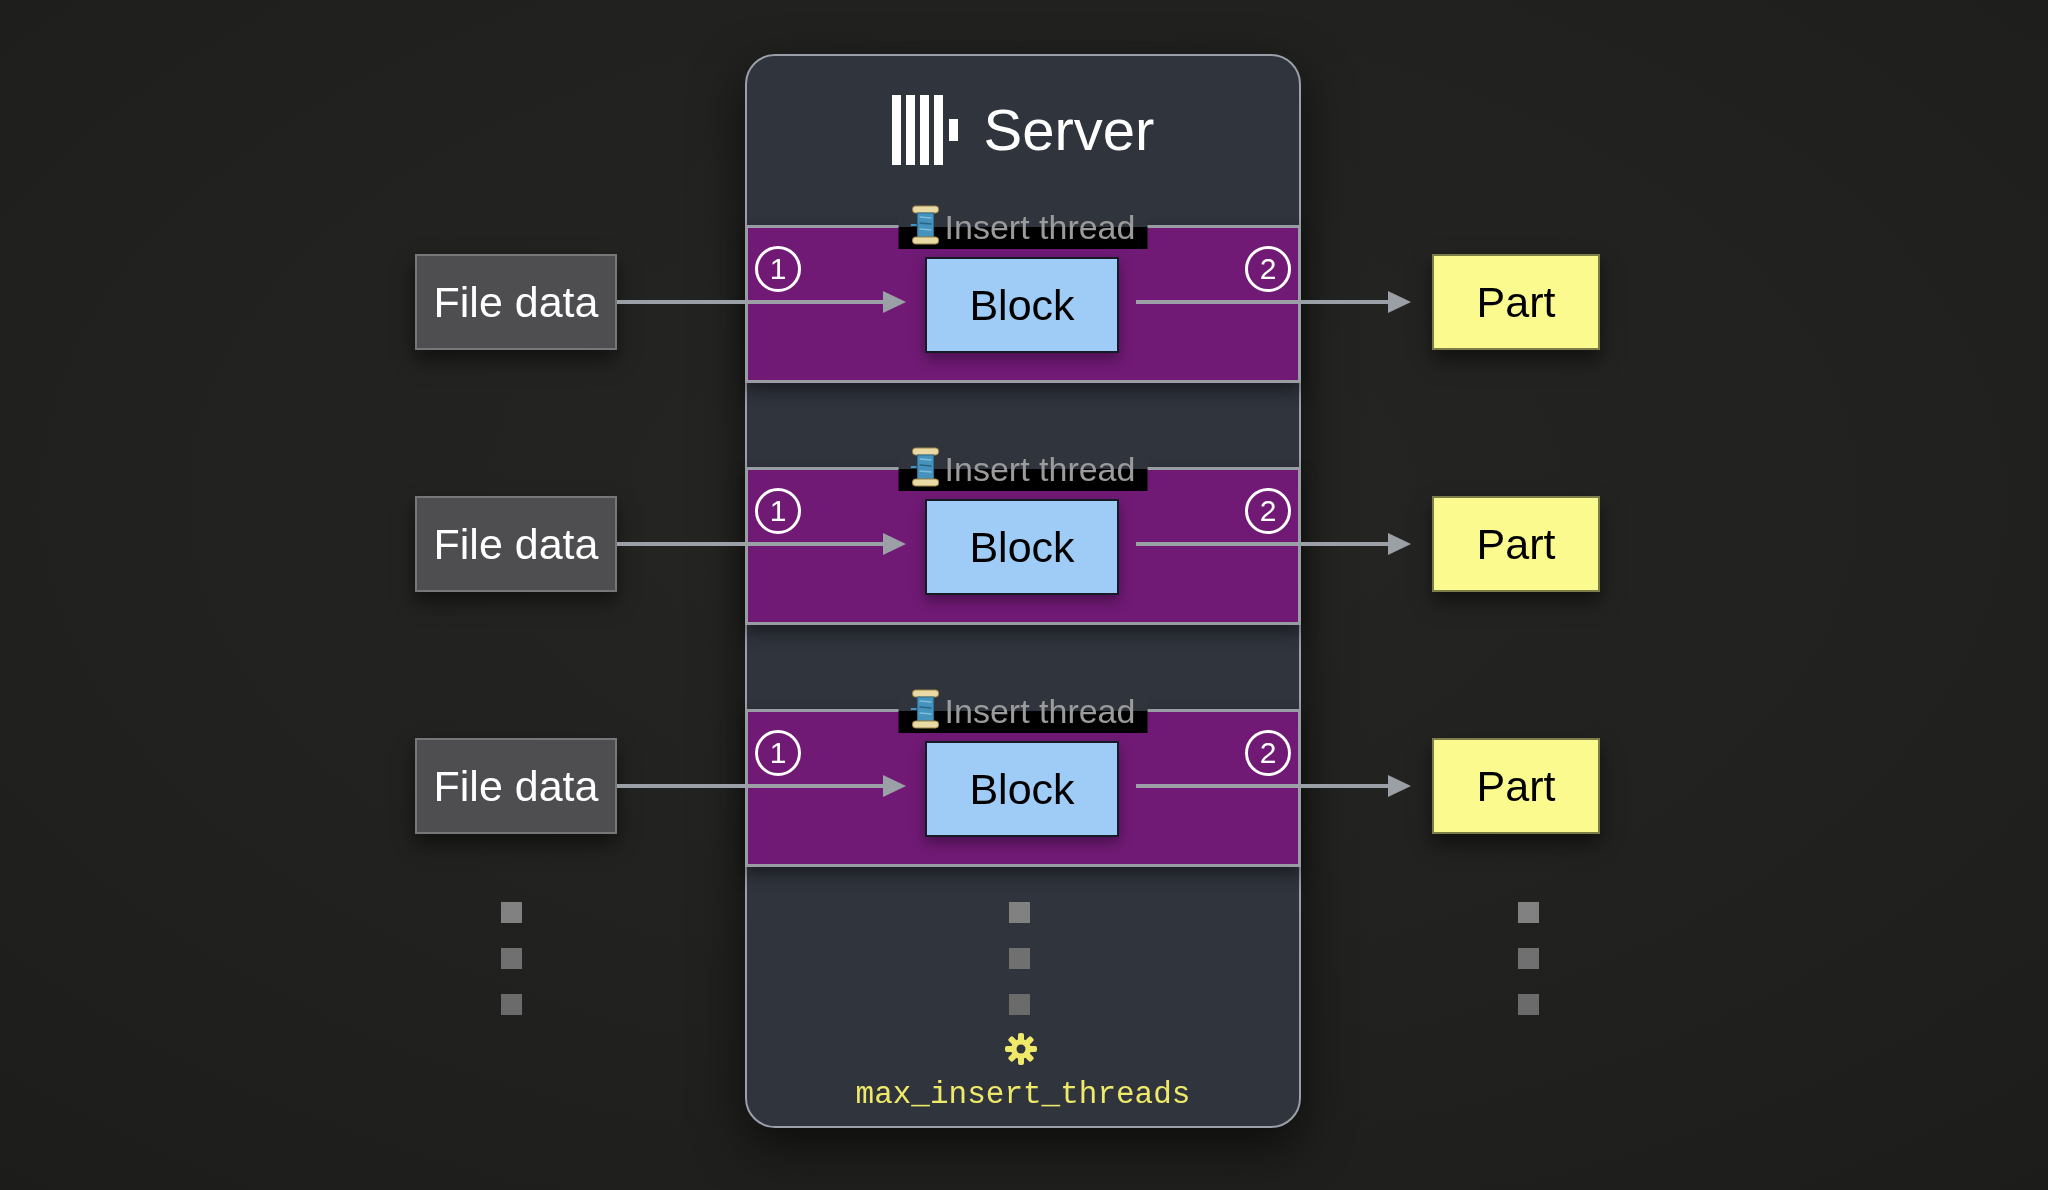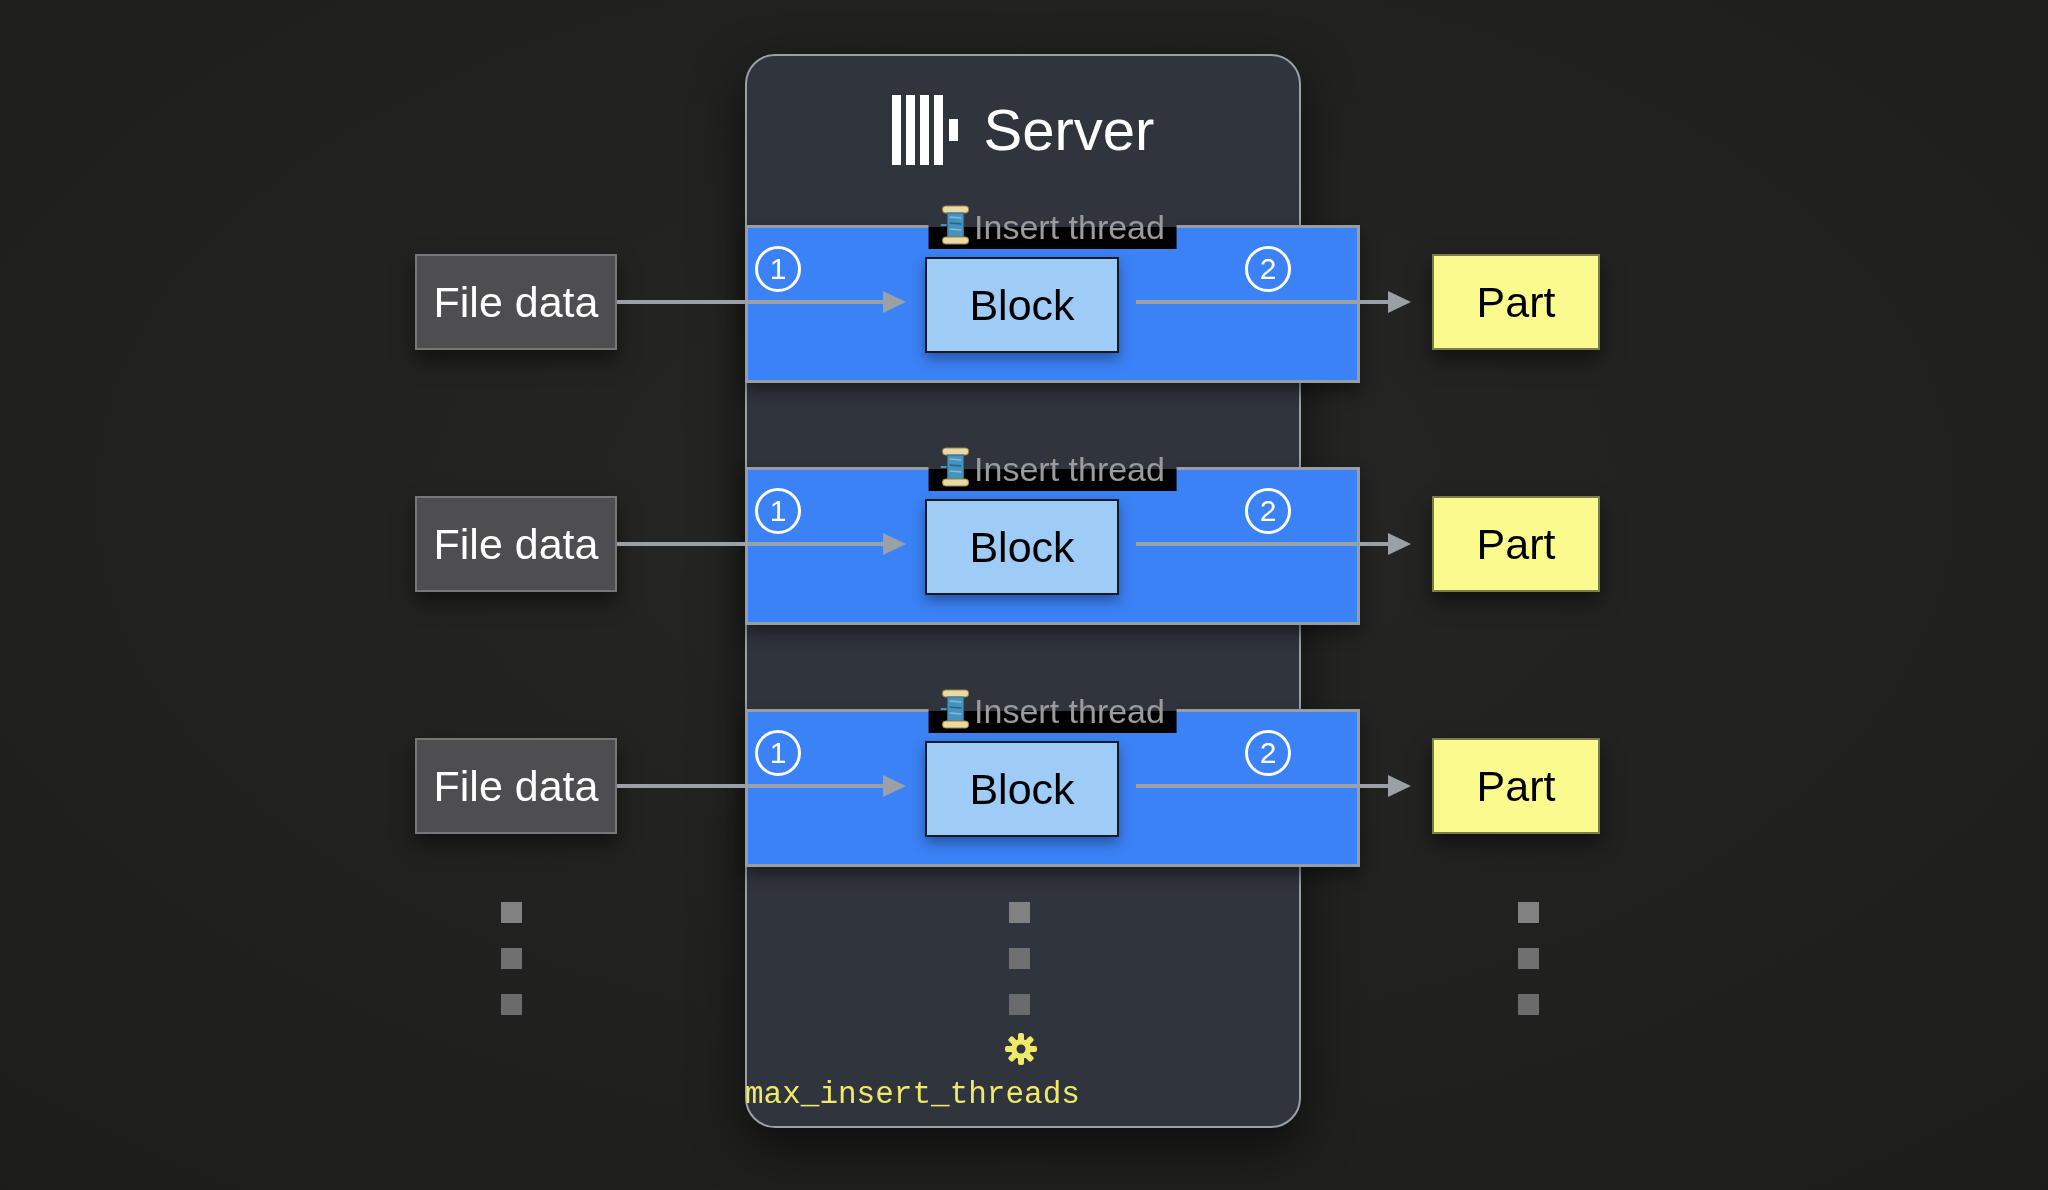--- a/index.html
+++ b/index.html
@@ -17,22 +17,22 @@
   .server-title{
     position:absolute;left:0;right:0;top:38px;height:72px;
     display:flex;align-items:center;justify-content:center;gap:26px;
   }
   .ch-logo{display:flex;align-items:center;}
   .ch-logo .bar{width:9px;height:70px;background:#fff;margin-right:5px;}
   .ch-logo .dot{width:9px;height:22px;background:#fff;margin-left:1px;}
   .server-title .title-text{color:#fff;font-size:58px;line-height:70px;}
   
   .thread-band{
-    position:absolute;left:-2px;width:615px;height:158px;box-sizing:border-box;
-    background:#3b82f6;border:3px solid #989ca3;
+    position:absolute;left:-2px;width:556px;height:158px;box-sizing:border-box;
+    background:#701a75;border:3px solid #989ca3;
     box-shadow:0 8px 16px rgba(0,0,0,0.45);
   }
   .band-legend{
     position:absolute;left:50%;top:-23px;transform:translateX(-50%);
     height:44px;display:flex;align-items:center;gap:4px;padding:0 12px;
     background:linear-gradient(#30343d 0 50%, #000 50% 100%);
     white-space:nowrap;
   }
   .band-legend .legend-text{color:#9b9b9b;font-size:34px;line-height:44px;}
   .spool{display:inline-flex;margin-top:-4px;}
@@ -65,21 +65,21 @@
     border-left:23px solid #9aa0a6;
   }
   
   .cdot{position:absolute;width:21px;height:21px;z-index:3;}
   .cdot.d1{background:#818181;}
   .cdot.d2{background:#707070;}
   .cdot.d3{background:#6b6b6b;}
   
   .gear{position:absolute;left:1004px;top:1032px;width:34px;height:34px;z-index:3;}
   .setting-label{
-    position:absolute;left:745px;top:1077px;width:556px;
+    position:absolute;left:745px;top:1077px;width:556px;text-align:center;
     color:#efe96a;font-size:31px;line-height:36px;
     font-family:"Liberation Mono", monospace;z-index:3;
   }
 </style>
 </head>
 <body>
 
 <div class="stage">
 
   <div class="server">

